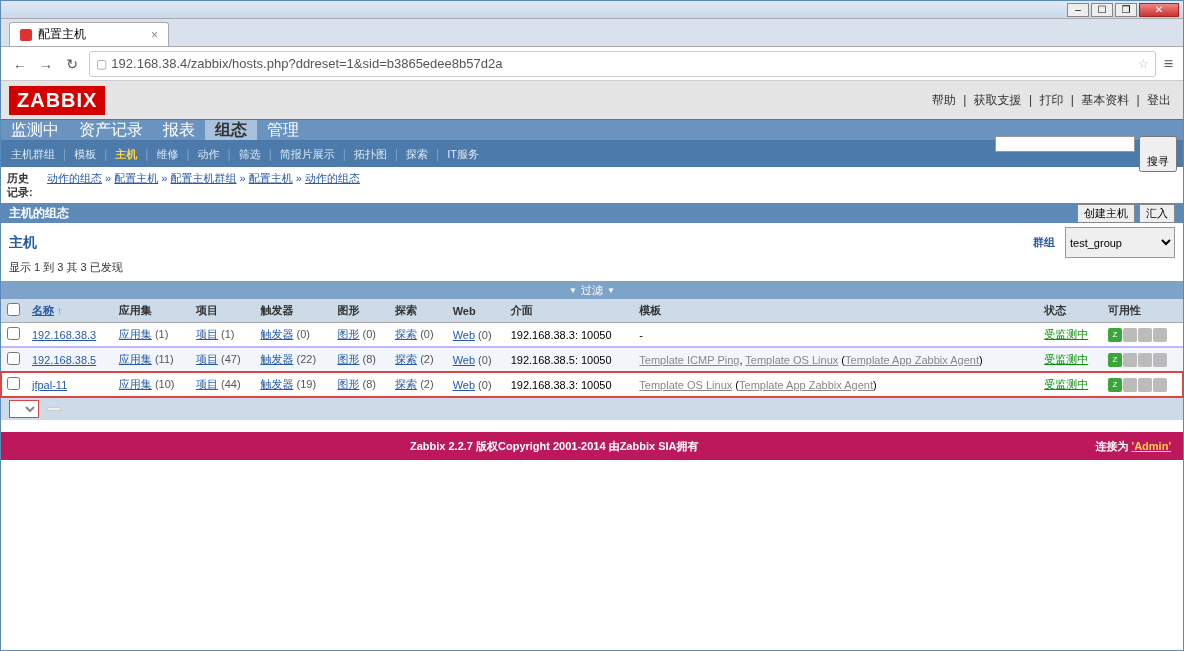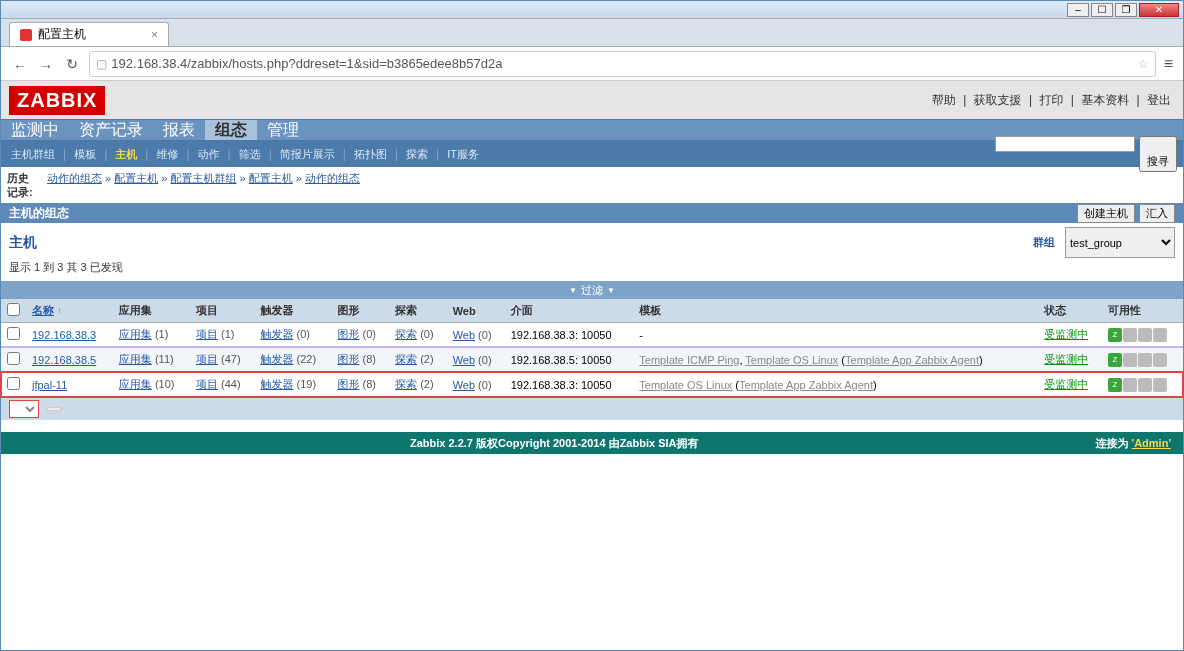--- a/index.html
+++ b/index.html
@@ -57,21 +57,21 @@
 .tmpl-link { color:#888 !important; }
 .status-monitored { color:#0a8f0a !important; text-decoration:underline; cursor:pointer;margin-top:40px;}
 .avail { display:flex; gap:1px;}
 .av-box { width:14px; height:14px; background:#bbb; color:#fff; font-size:8px; display:flex; align-items:center; justify-content:center; border-radius:2px;}
 .av-z { background:#3aa63a;}
 .av-gray { background:#bbb;}
 .row-highlight { outline: 2px solid #d44; outline-offset:-1px;}
 .below-table { background:#cddbe9; height:22px; padding:2px 8px; display:flex; align-items:center; gap:8px;}
 .dropdown-btn { border:1px solid #d44; background:#fff; font-size:11px; padding:1px 4px; color:#888;}
 .go-btn { font-size:11px; padding:1px 6px; color:#aaa; border:1px solid #ccc; background:#eee;}
-.footer { background:#0f766e; color:#fff; height:22px; display:flex; align-items:center; padding:0 12px; margin-top:12px; font-size:11px; font-weight:bold;}
+.footer { background:#be185d; color:#fff; height:28px; display:flex; align-items:center; padding:0 12px; margin-top:12px; font-size:11px; font-weight:bold;}
 .footer .center { flex:1; text-align:center;}
 .footer .right a { color:#ffd54a; text-decoration:underline;}
 input[type=checkbox]{ cursor:pointer;}
 </style>
 </head>
 <body>
 
 <div class="window">
   <div class="window-chrome">
     <div class="wbtn">–</div>

